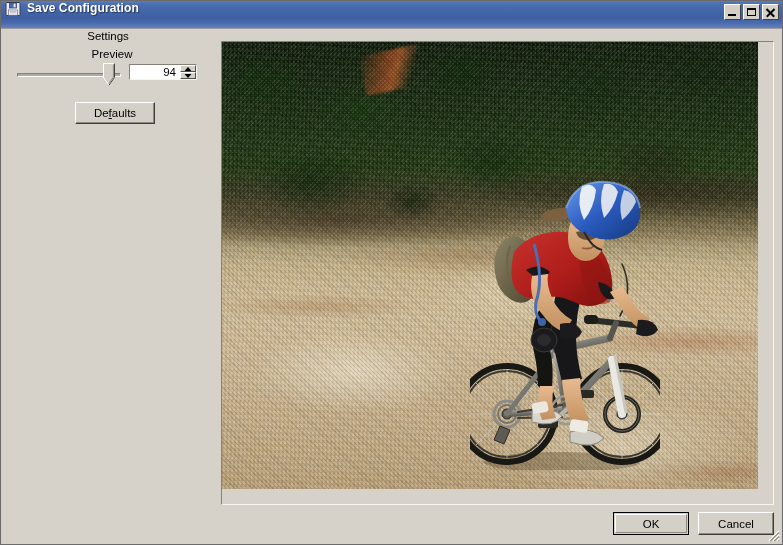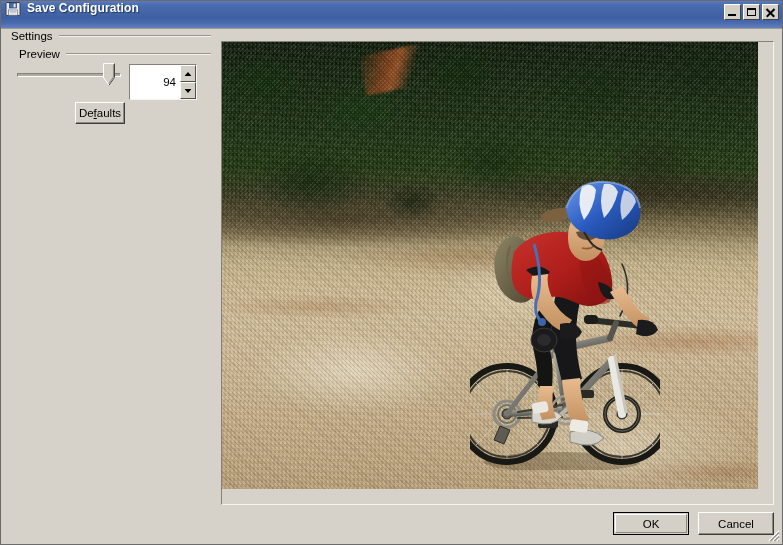--- a/index.html
+++ b/index.html
@@ -94,20 +94,21 @@
   .wb-close .x2 { transform: rotate(-45deg); }
 
   
   .grouplabel {
     position: absolute;
     font-size: 11.5px;
     color: #000;
     display: flex;
     align-items: center;
     white-space: nowrap;
+    flex-direction: column;
   }
   .grouplabel .gl-text { padding-right: 6px; }
   .grouplabel .gl-rule {
     flex: 1 1 auto;
     height: 2px;
     border-top: 1px solid #9a958c;
     border-bottom: 1px solid #f4f2ee;
     box-sizing: border-box;
   }
 
@@ -138,21 +139,21 @@
     left: 82px;
     width: 12px; height: 23px;
     cursor: default;
   }
   .tb-thumb svg { display: block; }
 
   
   .spinwrap {
     position: absolute;
     left: 128px; top: 63px;
-    width: 68px; height: 36px;
+    width: 68px; height: 16px;
     border-top: 1px solid #85817a;
     border-left: 1px solid #85817a;
     border-right: 1px solid #f6f4f0;
     border-bottom: 1px solid #f6f4f0;
     box-sizing: border-box;
     background: #ffffff;
     display: flex;
   }
   .spin-input {
     flex: 1 1 auto;
@@ -216,21 +217,21 @@
   .btn.default-btn .inner {
     position: absolute;
     left: 1px; top: 1px; right: 1px; bottom: 1px;
     border-top: 1px solid #ffffff;
     border-left: 1px solid #ffffff;
     border-right: 1px solid #8d8980;
     border-bottom: 1px solid #8d8980;
     box-sizing: border-box;
     pointer-events: none;
   }
-  #btn-defaults { left: 74px; top: 101px; width: 50px; height: 22px; }
+  #btn-defaults { left: 74px; top: 101px; width: 80px; height: 22px; }
   #btn-ok       { left: 612px; top: 511px; width: 76px; height: 23px; }
   #btn-cancel   { left: 697px; top: 511px; width: 76px; height: 23px; }
 
   .accel { text-decoration: underline; }
 
   
   #preview-frame {
     position: absolute;
     left: 220px; top: 40px;
     width: 553px; height: 464px;

